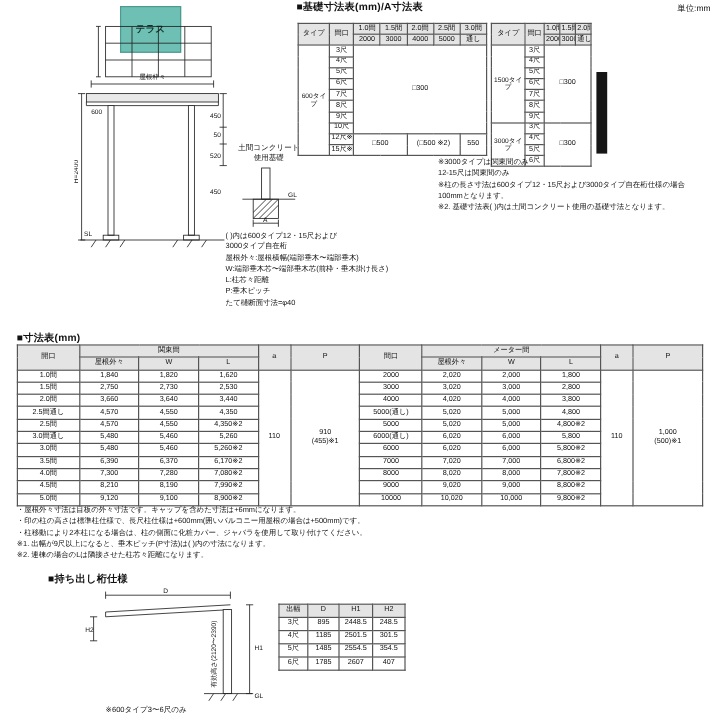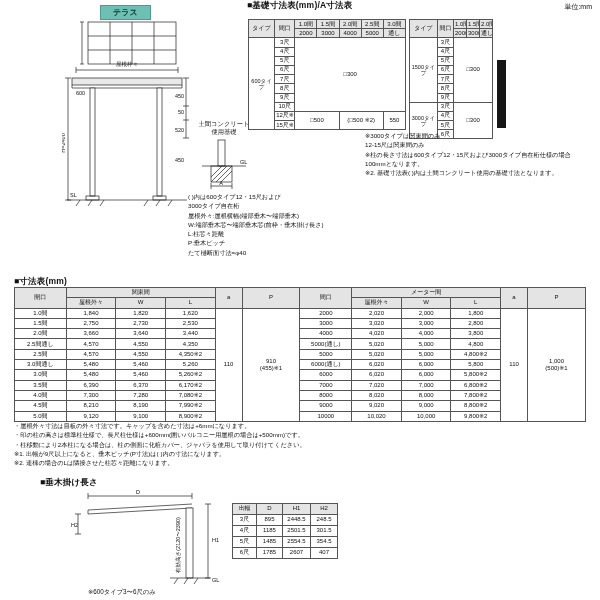--- a/index.html
+++ b/index.html
@@ -1,21 +1,21 @@
 <!DOCTYPE html>
 <html><head>
 <meta charset="utf-8">
 <style>
   html,body{margin:0;padding:0;background:#fff;}
   .sheet{position:relative;width:600px;height:600px;background:#ffffff;
          font-family:"Liberation Sans","DejaVu Sans",sans-serif;color:#111;overflow:hidden;}
   .abs{position:absolute;}
   .sec-title{font-weight:bold;font-size:8.5px;letter-spacing:.2px;}
   .unit{font-size:7px;}
-  .terrace{background:#6fc0b4;color:#10312c;font-size:8px;font-weight:bold;padding:1px 12px;border:0.5px solid #4d9a8f;}
+  .terrace{background:#6fc0b4;color:#10312c;font-size:8px;font-weight:bold;padding:13px 12px;border:0.5px solid #4d9a8f;}
   table.spec{border-collapse:collapse;table-layout:fixed;background:#fff;}
   table.spec th,table.spec td{border:0.6px solid #555;font-size:6px;font-weight:normal;
       text-align:center;vertical-align:middle;padding:0 1px;line-height:1.2;white-space:nowrap;overflow:hidden;}
   table.spec th{background:#e4e4e4;}
   table.spec .wrap{white-space:pre-line;}
   table.spec .vert{font-size:5.5px;white-space:normal;line-height:1.1;}
   .dim-table th,.dim-table td{font-size:6.4px;height:9.3px;}
   .found-table th,.found-table td{height:8.2px;font-size:5.8px;}
   .cant-table th,.cant-table td{height:10px;font-size:6.4px;}
   .notes div{font-size:6.2px;line-height:1.5;white-space:nowrap;}
@@ -409,21 +409,21 @@
   </table>
 
   <div class="abs notes" style="left:14px;top:421px;width:560px;">
     <div>・屋根外々寸法は目板の外々寸法です。キャップを含めた寸法は+6mmになります。</div>
     <div>・印の柱の高さは標準柱仕様で、長尺柱仕様は+600mm(囲いバルコニー用屋根の場合は+500mm)です。</div>
     <div>・柱移動により2本柱になる場合は、柱の側面に化粧カバー、ジャバラを使用して取り付けてください。</div>
     <div>※1. 出幅が9尺以上になると、垂木ピッチ(P寸法)は( )内の寸法になります。</div>
     <div>※2. 連棟の場合のLは隣接させた柱芯々距離になります。</div>
   </div>
 
-  <div class="abs sec-title" style="left:40px;top:477px;">■垂木掛け長さ</div>
+  <div class="abs sec-title" style="left:40px;top:477px;">■持ち出し桁仕様</div>
 
   <svg class="abs" style="left:70px;top:490px;" width="155" height="105" viewBox="0 0 155 105">
     <line x1="18" y1="6" x2="122" y2="6"></line>
     <line x1="18" y1="3" x2="18" y2="9"></line>
     <line x1="122" y1="3" x2="122" y2="9"></line>
     <text x="68" y="4" text-anchor="middle" font-size="5.5">D</text>
     <line x1="18" y1="20" x2="122" y2="14"></line>
     <line x1="18" y1="24" x2="122" y2="18"></line>
     <line x1="18" y1="20" x2="18" y2="24"></line>
     <rect class="white" x="116" y="18" width="7" height="70"></rect>

